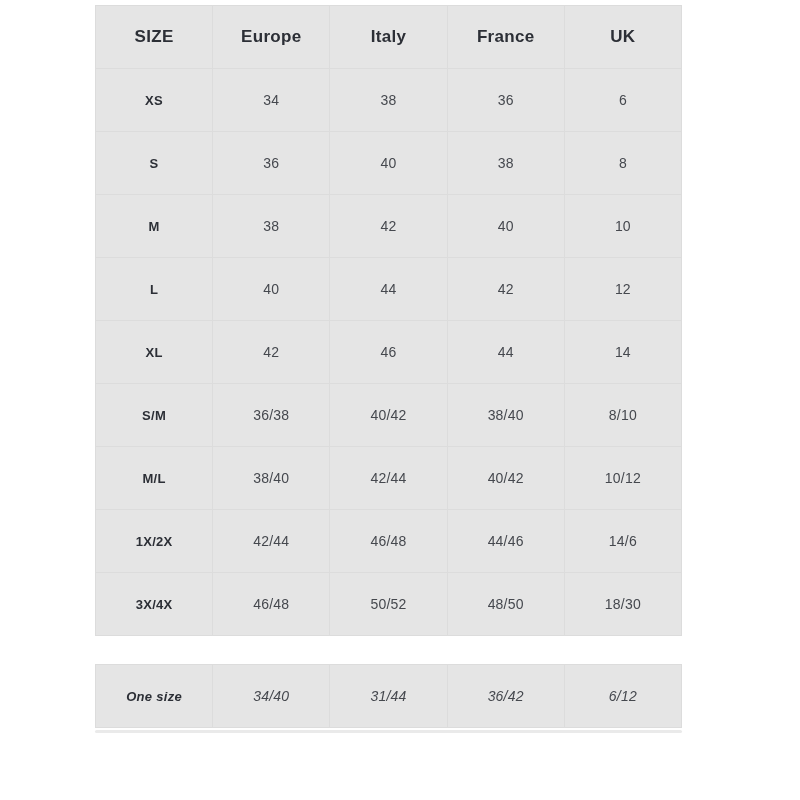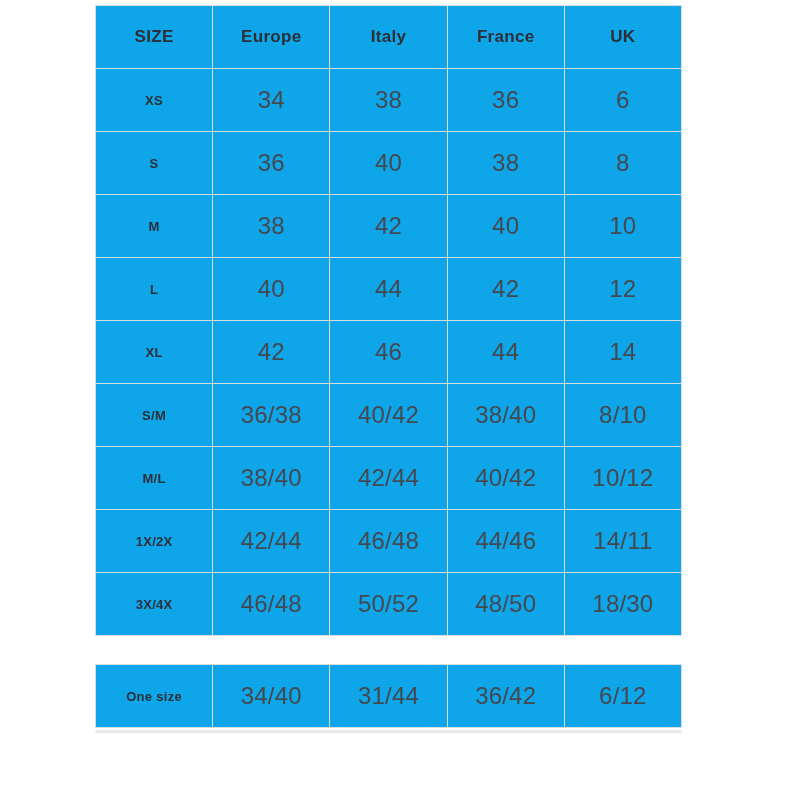--- a/index.html
+++ b/index.html
@@ -17,51 +17,52 @@
   .size-tables {
     position: absolute;
     left: 95px;
     top: 5px;
     width: 587px;
   }
   table {
     border-collapse: collapse;
     width: 100%;
     table-layout: fixed;
-    background: #0ea5e9;
+    background: #e5e5e5;
   }
   th, td {
     border: 1px solid var(--border, #dcdcdc);
     text-align: center;
     vertical-align: middle;
     height: 62px;
     padding: 0;
     overflow: hidden;
     white-space: nowrap;
   }
   th {
     font-size: 17px;
     font-weight: bold;
     color: var(--header-text, #2c2f36);
     letter-spacing: 0.3px;
   }
   td {
-    font-size: 24px;
+    font-size: 14px;
     font-weight: normal;
     color: var(--data-text, #45484e);
     letter-spacing: 0.2px;
   }
   td.row-label {
     font-size: 13px;
     font-weight: bold;
     color: var(--header-text, #2c2f36);
     letter-spacing: 0.3px;
   }
   .second-table {
     margin-top: 28px;
+    font-style: italic;
   }
   .bottom-shadow {
     margin-top: 2px;
     height: 3px;
     width: 100%;
     background: var(--shadow, #eaeaea);
     border-radius: 2px;
   }
 </style>
 </head>
@@ -127,21 +128,21 @@
           <td>38/40</td>
           <td>42/44</td>
           <td>40/42</td>
           <td>10/12</td>
         </tr>
         <tr>
           <td class="row-label">1X/2X</td>
           <td>42/44</td>
           <td>46/48</td>
           <td>44/46</td>
-          <td>14/11</td>
+          <td>14/6</td>
         </tr>
         <tr>
           <td class="row-label">3X/4X</td>
           <td>46/48</td>
           <td>50/52</td>
           <td>48/50</td>
           <td>18/30</td>
         </tr>
       </tbody>
   </table>

